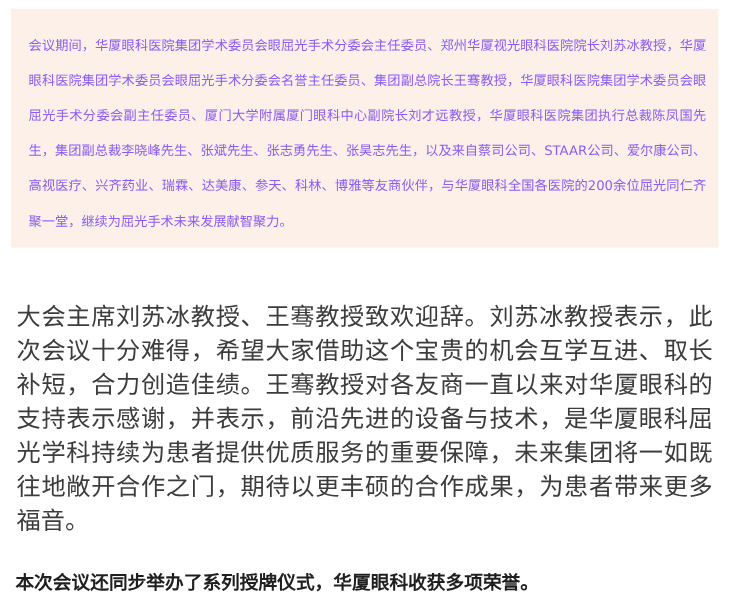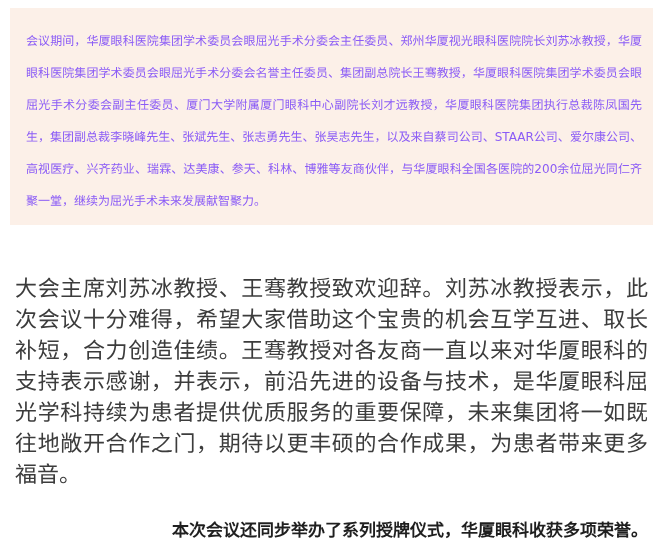--- a/index.html
+++ b/index.html
@@ -41,21 +41,21 @@
     text-align: justify;
     line-break: strict;
     letter-spacing: 0;
   }
   .awards-heading {
     margin: 28px 15px 0 14px;
     font-size: 17px;
     line-height: 24px;
     font-weight: 700;
     color: #1f1f1f;
-    text-align: right;
+    text-align: left;
     line-break: strict;
   }
 </style>
 </head>
 <body>
 
 <div class="article">
 
   <section class="highlight-box">
     <p class="highlight-text">会议期间，华厦眼科医院集团学术委员会眼屈光手术分委会主任委员、郑州华厦视光眼科医院院长刘苏冰教授，华厦眼科医院集团学术委员会眼屈光手术分委会名誉主任委员、集团副总院长王骞教授，华厦眼科医院集团学术委员会眼屈光手术分委会副主任委员、厦门大学附属厦门眼科中心副院长刘才远教授，华厦眼科医院集团执行总裁陈凤国先生，集团副总裁李晓峰先生、张斌先生、张志勇先生、张昊志先生，以及来自蔡司公司、STAAR公司、爱尔康公司、高视医疗、兴齐药业、瑞霖、达美康、参天、科林、博雅等友商伙伴，与华厦眼科全国各医院的200余位屈光同仁齐聚一堂，继续为屈光手术未来发展献智聚力。</p>

